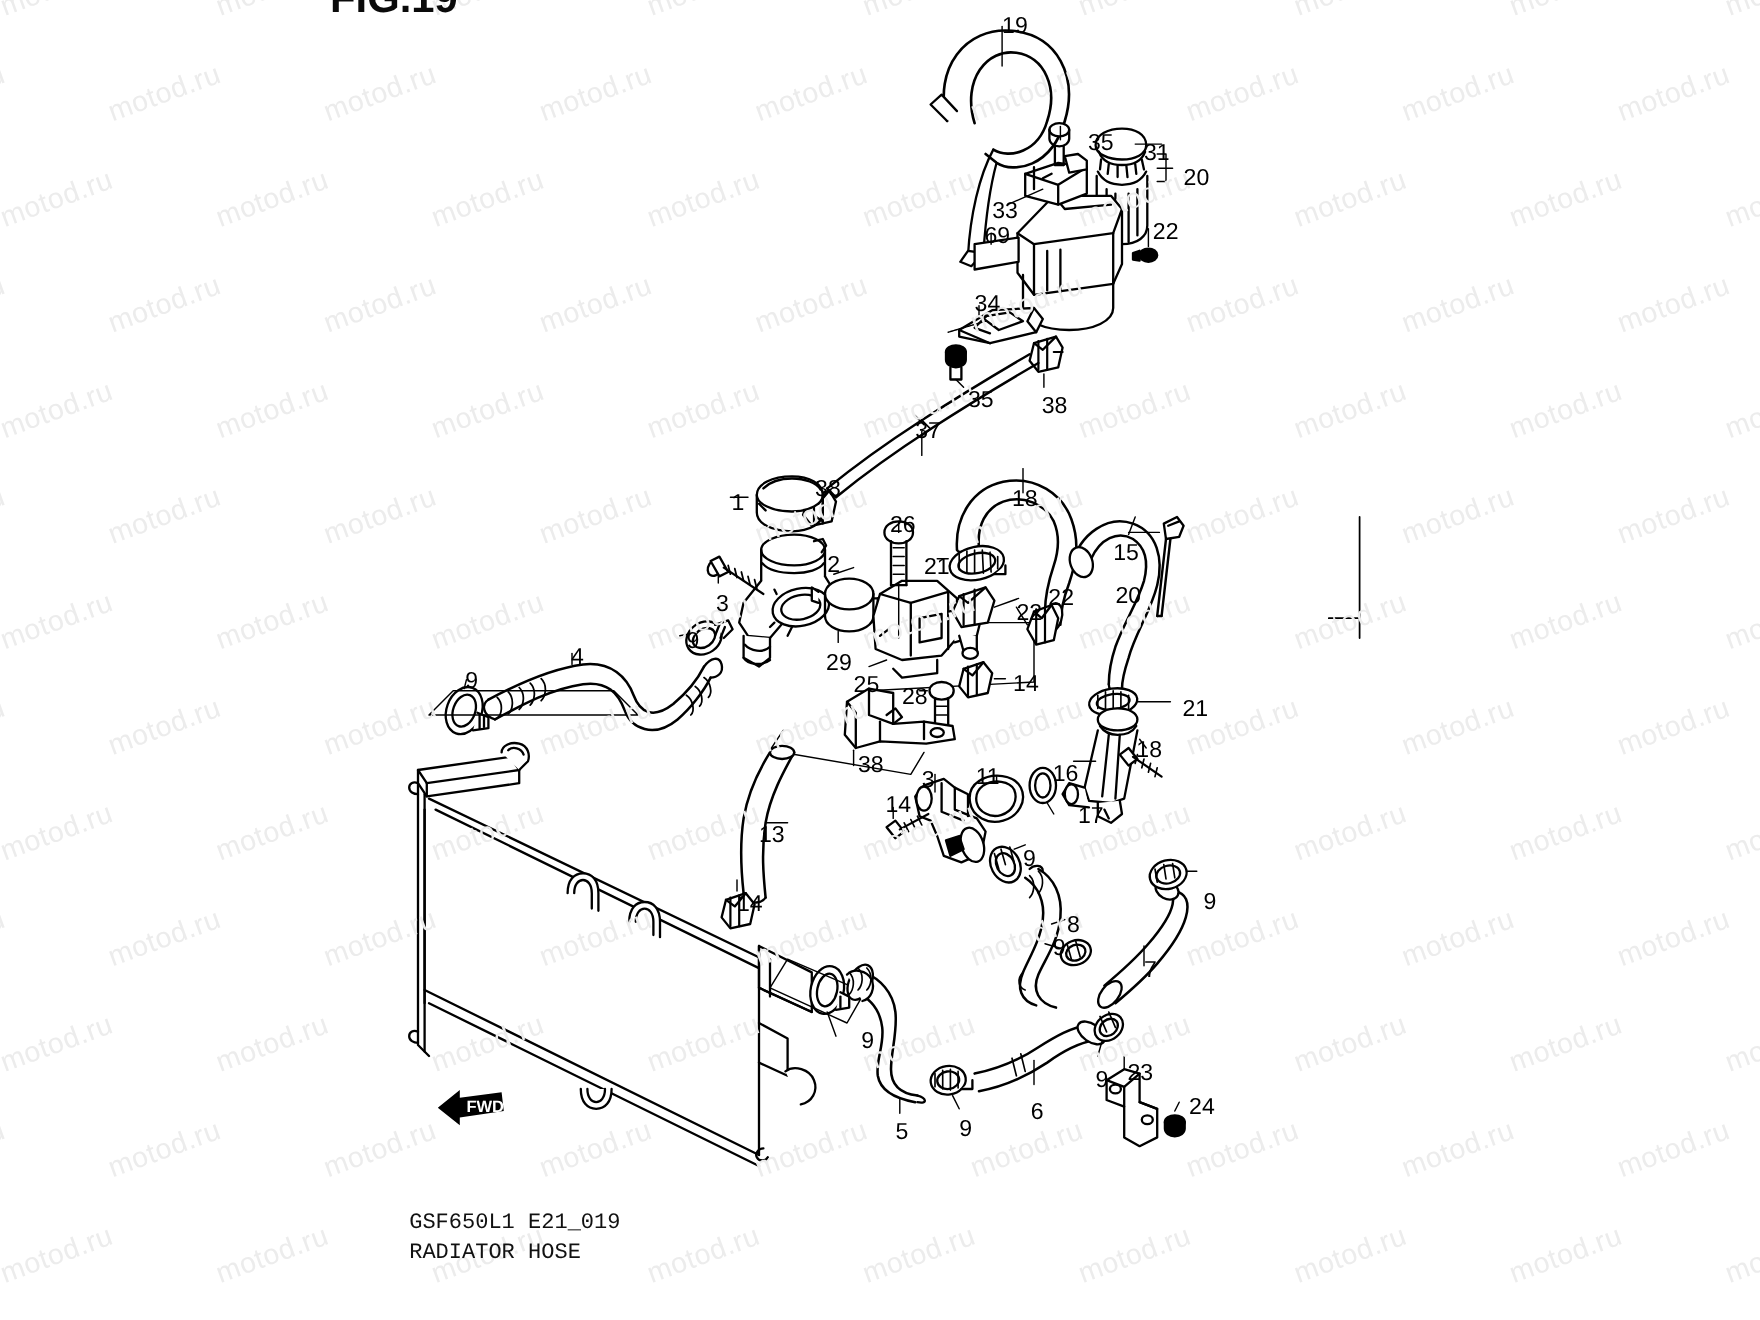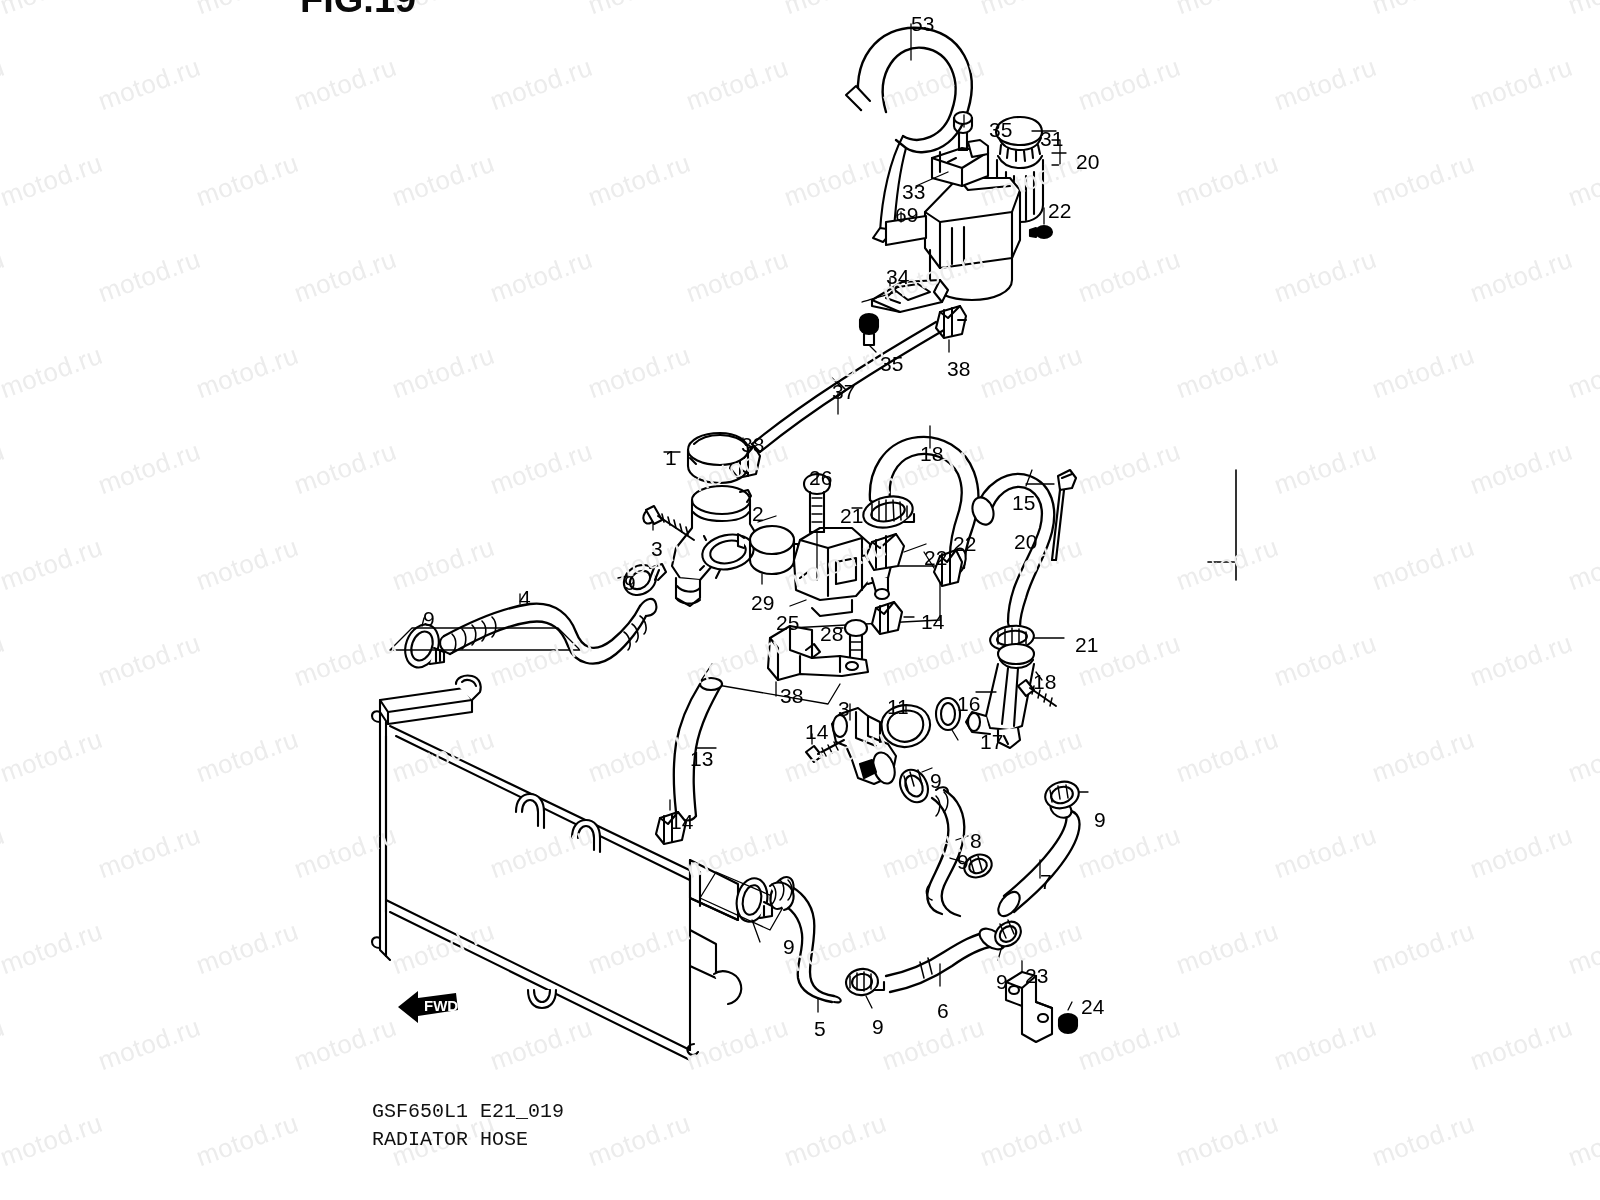--- a/index.html
+++ b/index.html
@@ -790,21 +790,21 @@
       <div class="callout" style="left: 780px; top: 685px;">38</div>
       <div class="callout" style="left: 820px; top: 623px;">28</div>
       <div class="callout" style="left: 751px; top: 592px;">29</div>
       <div class="callout" style="left: 1076px; top: 151px;">20</div>
       <div class="callout" style="left: 1040px; top: 128px;">31</div>
       <div class="callout" style="left: 1048px; top: 200px;">22</div>
       <div class="callout" style="left: 902px; top: 181px;">33</div>
       <div class="callout" style="left: 886px; top: 266px;">34</div>
       <div class="callout" style="left: 989px; top: 119px;">35</div>
       <div class="callout" style="left: 880px; top: 353px;">35</div>
-      <div class="callout" style="left: 911px; top: 13px;">53</div>
+      <div class="callout" style="left: 911px; top: 13px;">19</div>
       <div class="callout" style="left: 832px; top: 381px;">37</div>
       <div class="callout" style="left: 741px; top: 434px;">38</div>
       <div class="callout" style="left: 947px; top: 358px;">38</div>
       <div class="callout" style="left: 895px; top: 204px;">69</div>
     </div>
 
   <div id="caption">
     <span class="cap-line">GSF650L1 E21_019</span>
     <span class="cap-line">RADIATOR HOSE</span>
   </div>

